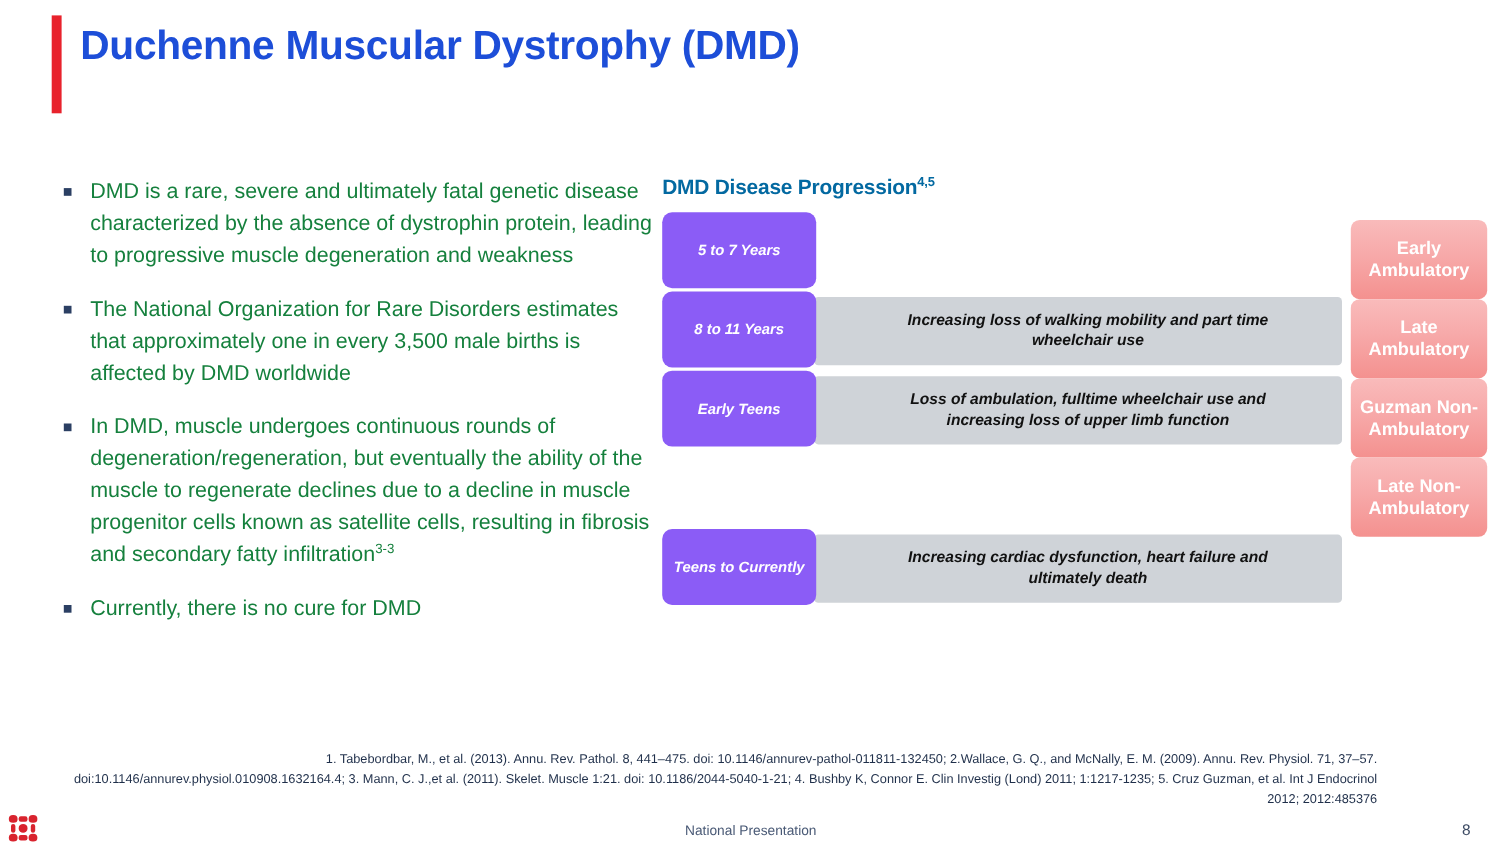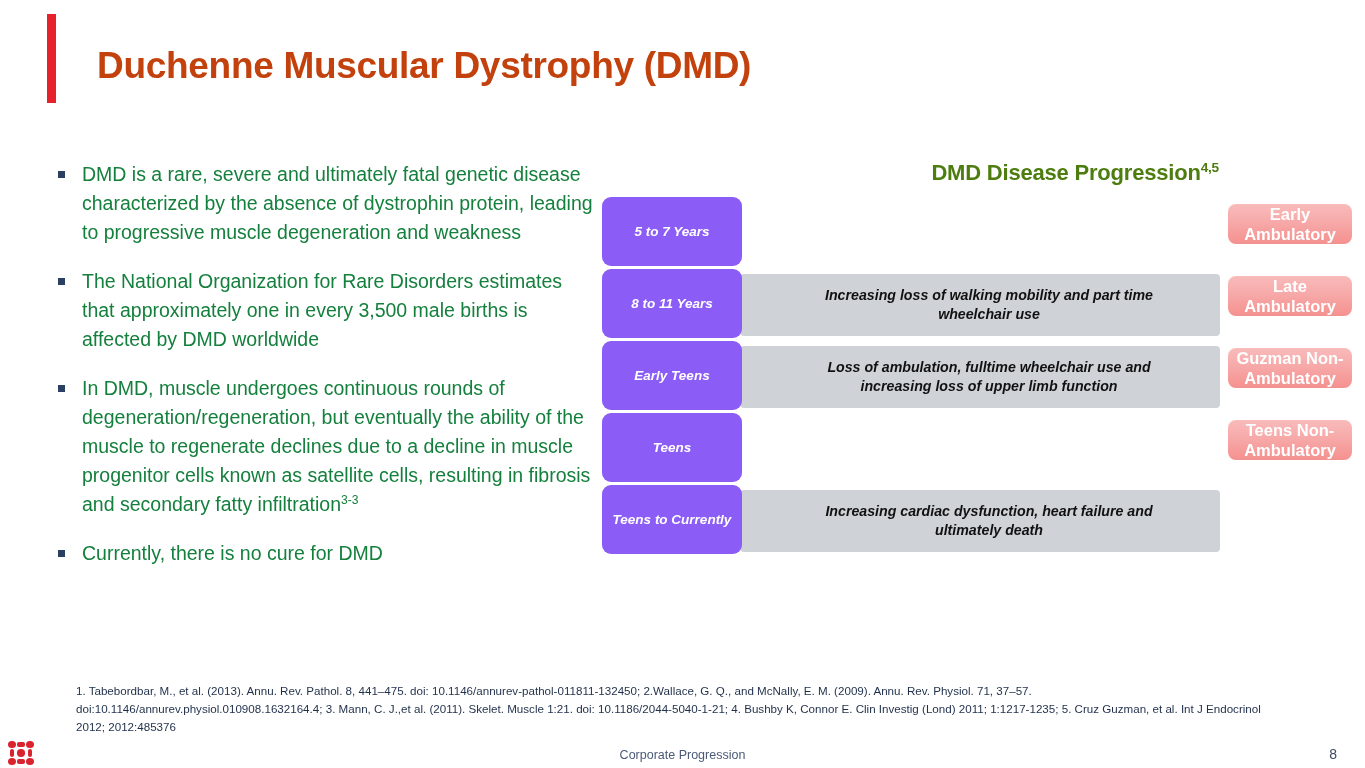--- a/index.html
+++ b/index.html
@@ -21,28 +21,27 @@
     position: absolute;
     left: 47px;
     top: 14px;
     width: 9px;
     height: 89px;
     background: #e8222c;
   }
   #page-title {
     position: absolute;
     left: 73px;
-    top: 44px;
+    top: 20px;
     width: 900px;
     font-size: 37px;
     font-weight: bold;
     letter-spacing: -0.3px;
-    color: #c2410c;
+    color: #1d4ed8;
     line-height: 1.2;
-    margin-left: 24px;
   }
 
   
   #bullets {
     position: absolute;
     left: 54px;
     top: 160px;
     width: 540px;
   }
   .bullet-item {
@@ -69,25 +68,25 @@
   }
 
   
   #diagram {
     position: absolute;
     left: 602px;
     top: 160px;
     width: 752px;
   }
   #diagram-title {
-    text-align: right;
+    text-align: left;
     width: 617px;
-    font-size: 22px;
-    font-weight: bold;
-    color: #4d7c0f;
+    font-size: 19px;
+    font-weight: bold;
+    color: #0369a1;
     margin-bottom: 16px;
     letter-spacing: -0.2px;
   }
   #diagram-title sup {
     font-size: 0.62em;
     vertical-align: super;
     line-height: 0;
   }
   .diagram-row {
     position: relative;
@@ -137,44 +136,45 @@
     box-sizing: border-box;
     padding: 0 42px 0 60px;
     z-index: 1;
   }
 
   .status-badge {
     position: absolute;
     left: 626px;
     top: 2px;
     width: 124px;
-    height: 40px;
+    height: 72px;
     border-radius: 8px;
     background: linear-gradient(180deg, #f9bbbb 0%, #f7a9a9 45%, #f4918f 100%);
     color: #ffffff;
     font-size: 16.5px;
     font-weight: bold;
     line-height: 20px;
     display: flex;
     align-items: center;
     justify-content: center;
     text-align: center;
     box-sizing: border-box;
     padding: 0 4px;
   }
 
   
   #footnote {
     position: absolute;
-    left: 76px;
+    left: 62px;
     top: 682px;
     width: 1190px;
     font-size: 11.6px;
     line-height: 18px;
     color: #1f2f4a;
+    text-align: right;
   }
 
   
   #footer-logo {
     position: absolute;
     left: 8px;
     top: 741px;
     width: 26px;
     height: 24px;
     display: grid;
@@ -255,22 +255,21 @@
     <div class="status-badge">Late Ambulatory</div>
   </div>
 
   <div class="diagram-row">
     <div class="desc-bar">Loss of ambulation, fulltime wheelchair use and increasing loss of upper limb function</div>
     <div class="stage-box">Early Teens</div>
     <div class="status-badge">Guzman Non-Ambulatory</div>
   </div>
 
   <div class="diagram-row">
-    <div class="stage-box">Teens</div>
-    <div class="status-badge">Teens Non-Ambulatory</div>
+    <div class="status-badge">Late Non-Ambulatory</div>
   </div>
 
   <div class="diagram-row">
     <div class="desc-bar">Increasing cardiac dysfunction, heart failure and ultimately death</div>
     <div class="stage-box">Teens to Currently</div>
 
   </div>
 
 </div>
 
@@ -280,14 +279,14 @@
   <span></span>
     <span></span>
     <span></span>
   <span></span>
     <span></span>
     <span></span>
   <span></span>
     <span></span>
     <span></span>
 </div>
-<div id="footer-label">Corporate Progression</div>
+<div id="footer-label">National Presentation</div>
 <div id="page-number">8</div>
 
 </body></html>

